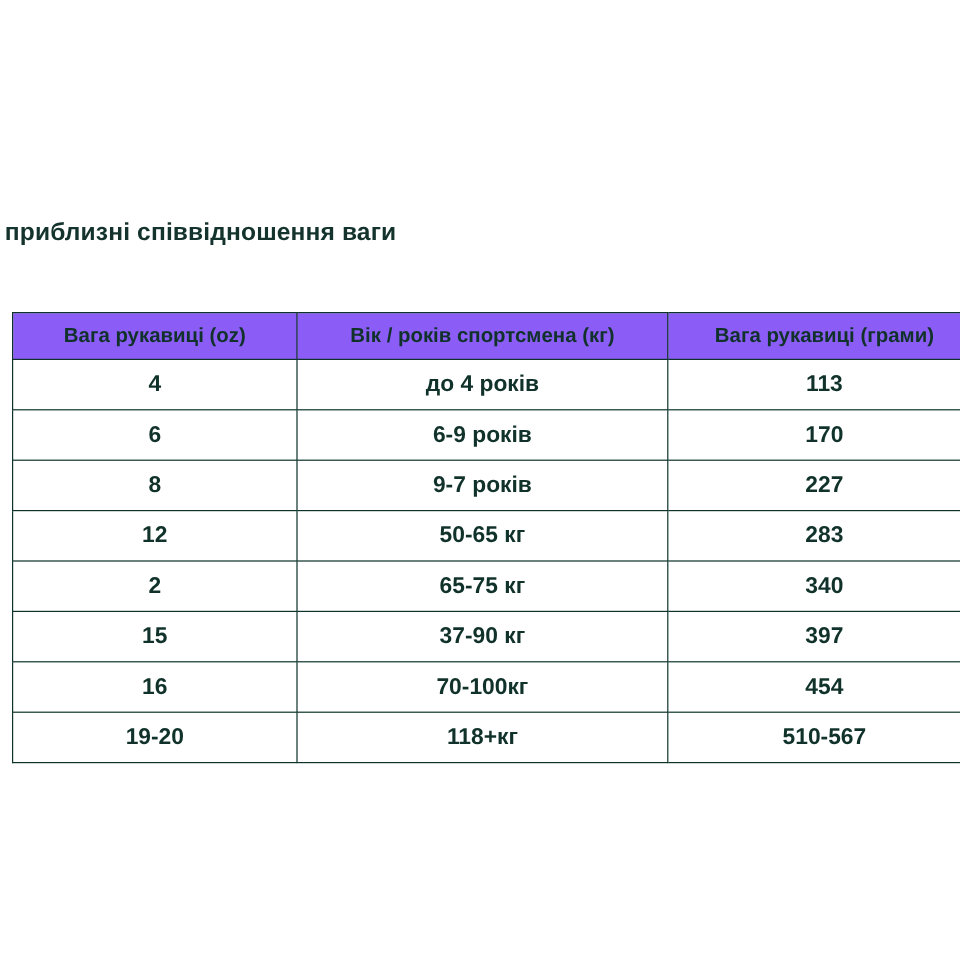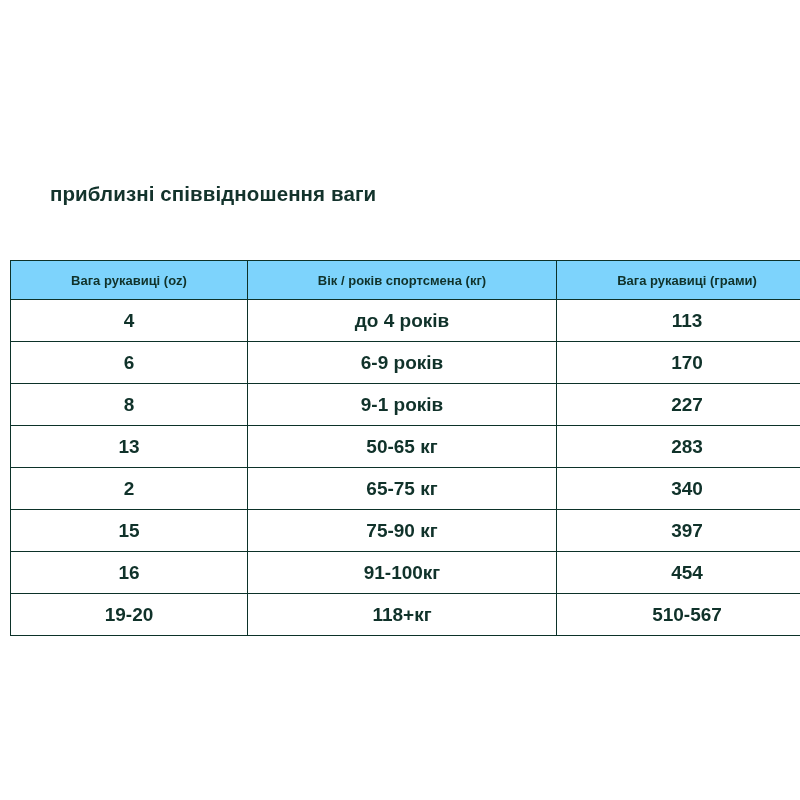--- a/index.html
+++ b/index.html
@@ -63,21 +63,20 @@
     font-size: 15px;
     letter-spacing: 1.2px;
     color: #14312b;
     margin-top: 1px;
     font-family: "Liberation Sans", sans-serif;
   }
   .title-block {
     flex: 1;
     padding-left: 4px;
     padding-right: 20px;
-    margin-left: 46px;
   }
   .title-line {
     font-size: 20.5px;
     font-weight: bold;
     color: #13332c;
     line-height: 1.45;
     letter-spacing: 0.1px;
   }
   table.ratio-table {
     position: absolute;
@@ -88,22 +87,22 @@
     table-layout: fixed;
   }
   table.ratio-table th,
   table.ratio-table td {
     border: 1px solid #0c3229;
     text-align: center;
     font-weight: bold;
     color: #10322a;
   }
   table.ratio-table thead th {
-    background: #7dd3fc;
-    font-size: 13px;
+    background: #8b5cf6;
+    font-size: 17px;
     height: 38px;
     padding: 0 4px;
   }
   table.ratio-table tbody td {
     font-size: 19px;
     height: 41px;
     padding: 0 4px;
   }
   .col-1 { width: 228px; }
   .col-2 { width: 300px; }
@@ -137,41 +136,41 @@
         <td>до 4 років</td>
         <td>113</td>
       </tr>
       <tr>
         <td>6</td>
         <td>6-9 років</td>
         <td>170</td>
       </tr>
       <tr>
         <td>8</td>
-        <td>9-1 років</td>
+        <td>9-7 років</td>
         <td>227</td>
       </tr>
       <tr>
-        <td>13</td>
+        <td>12</td>
         <td>50-65 кг</td>
         <td>283</td>
       </tr>
       <tr>
         <td>2</td>
         <td>65-75 кг</td>
         <td>340</td>
       </tr>
       <tr>
         <td>15</td>
-        <td>75-90 кг</td>
+        <td>37-90 кг</td>
         <td>397</td>
       </tr>
       <tr>
         <td>16</td>
-        <td>91-100кг</td>
+        <td>70-100кг</td>
         <td>454</td>
       </tr>
       <tr>
         <td>19-20</td>
         <td>118+кг</td>
         <td>510-567</td>
       </tr>
     </tbody>
   </table>
 

